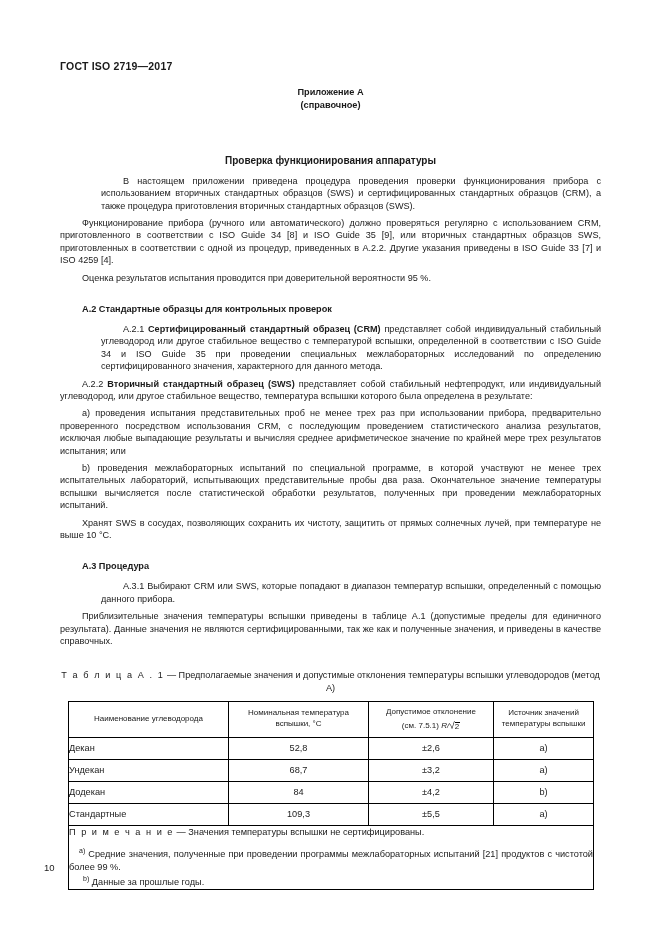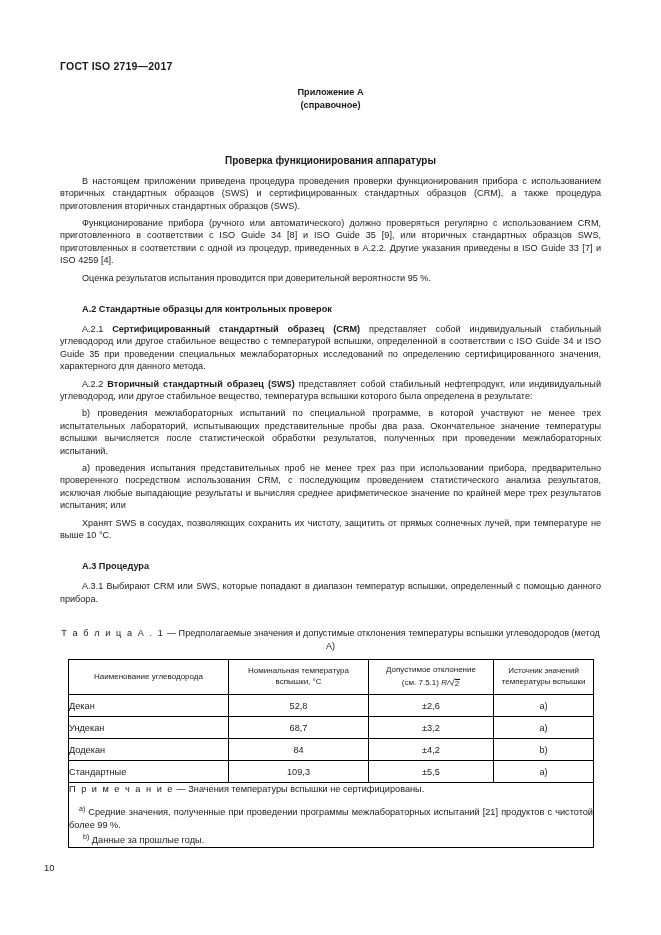--- a/index.html
+++ b/index.html
@@ -67,21 +67,21 @@
 
   p.body {
     font-size: 9.1px;
     line-height: 1.365;
     margin: 5px 0 0 0;
     text-align: justify;
     text-justify: inter-word;
     text-indent: 22px;
     hyphens: manual;
   }
-  p.body.first { margin-top: 9px; }
+  p.body.first { margin-top: 9px; margin-left: 41px; }
   b.run { font-weight: bold; }
 
   
   .tbl-caption {
     font-size: 9.1px;
     line-height: 1.4;
     margin: 22px 0 6px 0;
     text-align: center;
   }
   .tbl-caption .tnum { letter-spacing: 1.6px; }
@@ -178,26 +178,27 @@
     <p class="body first">В настоящем приложении приведена процедура проведения проверки функционирования прибора с использованием вторичных стандартных образцов (SWS) и сертифицированных стандартных образцов (CRM), а также процедура приготовления вторичных стандартных образцов (SWS).</p>
     <p class="body">Функционирование прибора (ручного или автоматического) должно проверяться регулярно с использованием CRM, приготовленного в соответствии с ISO Guide 34 [8] и ISO Guide 35 [9], или вторичных стандартных образцов SWS, приготовленных в соответствии с одной из процедур, приведенных в А.2.2. Другие указания приведены в ISO Guide 33 [7] и ISO 4259 [4].</p>
     <p class="body">Оценка результатов испытания проводится при доверительной вероятности 95 %.</p>
 
     <h3 class="sec">А.2  Стандартные образцы для контрольных проверок</h3>
 
     <p class="body first"><span>А.2.1</span> <b class="run">Сертифицированный стандартный образец (CRM)</b> <span>представляет собой индивидуальный стабильный углеводород или другое стабильное вещество с температурой вспышки, определенной в соответствии с ISO Guide 34 и ISO Guide 35 при проведении специальных межлабораторных исследований по определению сертифицированного значения, характерного для данного метода.</span></p>
 
     <p class="body"><span>А.2.2</span> <b class="run">Вторичный стандартный образец (SWS)</b> <span>представляет собой стабильный нефтепродукт, или индивидуальный углеводород, или другое стабильное вещество, температура вспышки которого была определена в результате:</span></p>
 
+    <p class="body">a) проведения испытания представительных проб не менее трех раз при использовании прибора, предварительно проверенного посредством использования CRM, с последующим проведением статистического анализа результатов, исключая любые выпадающие результаты и вычисляя среднее арифметическое значение по крайней мере трех результатов испытания; или</p>
     <p class="body">b) проведения межлабораторных испытаний по специальной программе, в которой участвуют не менее трех испытательных лабораторий, испытывающих представительные пробы два раза. Окончательное значение температуры вспышки вычисляется после статистической обработки результатов, полученных при проведении межлабораторных испытаний.</p>
-    <p class="body">a) проведения испытания представительных проб не менее трех раз при использовании прибора, предварительно проверенного посредством использования CRM, с последующим проведением статистического анализа результатов, исключая любые выпадающие результаты и вычисляя среднее арифметическое значение по крайней мере трех результатов испытания; или</p>
     <p class="body">Хранят SWS в сосудах, позволяющих сохранить их чистоту, защитить от прямых солнечных лучей, при температуре не выше 10 °C.</p>
 
     <h3 class="sec">А.3  Процедура</h3>
     <p class="body first">А.3.1 Выбирают CRM или SWS, которые попадают в диапазон температур вспышки, определенный с помощью данного прибора.</p>
+    <p class="body">Приблизительные значения температуры вспышки приведены в таблице А.1 (допустимые пределы для единичного результата). Данные значения не являются сертифицированными, так же как и полученные значения, и приведены в качестве справочных.</p>
 
     <div class="tbl-caption"><span class="tnum">Т а б л и ц а   А . 1</span> <span>—</span> <span>Предполагаемые значения и допустимые отклонения температуры вспышки углеводородов (метод А)</span></div>
 
     <table class="gost">
       <colgroup>
         <col style="width:160px">
         <col style="width:140px">
         <col style="width:125px">
         <col style="width:100px">
       </colgroup>

